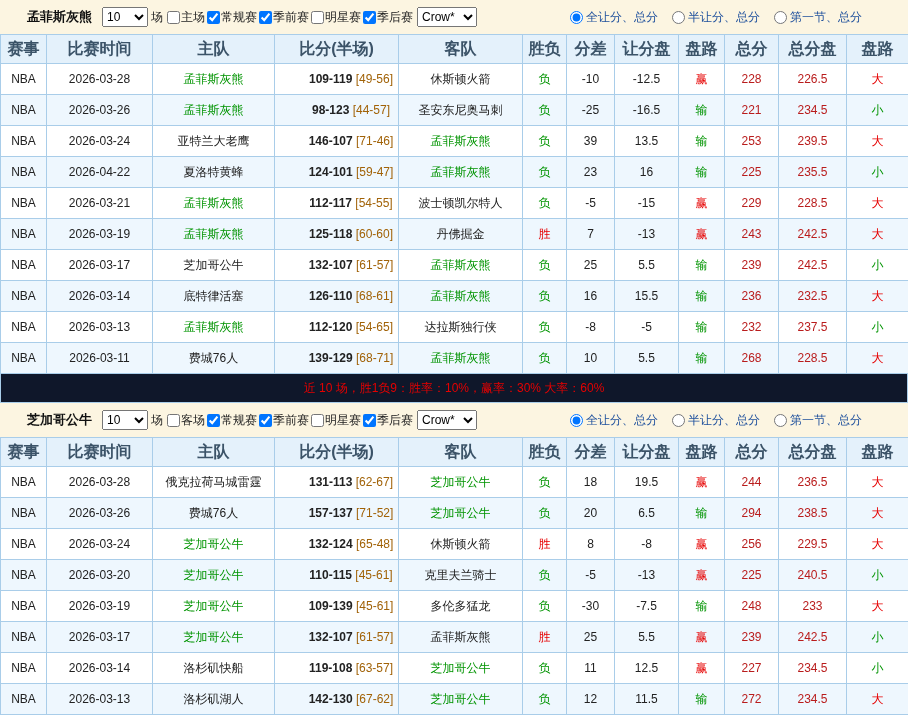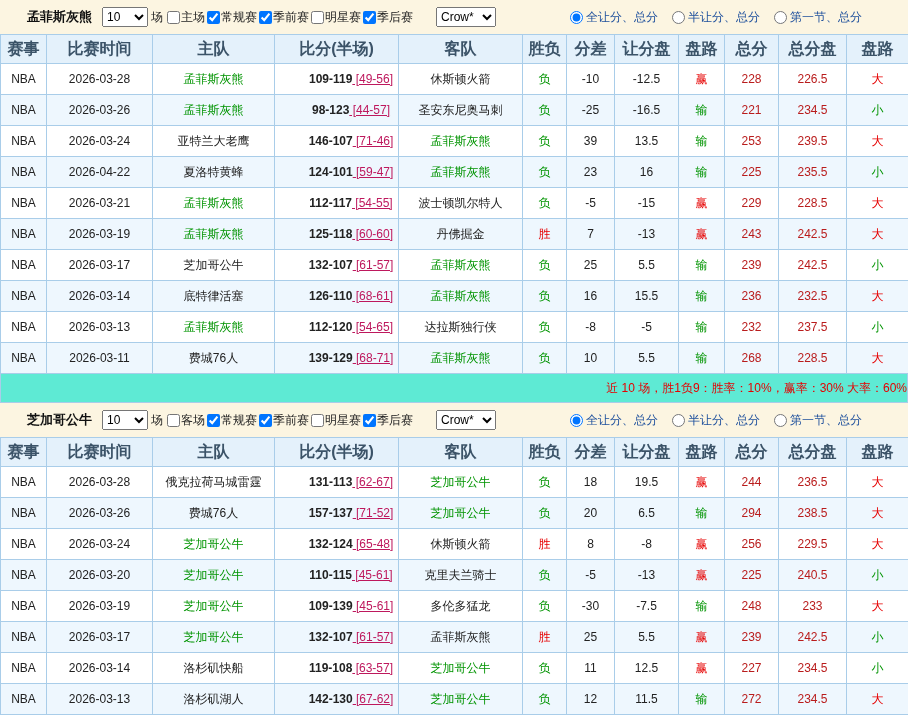--- a/index.html
+++ b/index.html
@@ -8,39 +8,39 @@
   .titlebar{height:22px;background:linear-gradient(180deg,#4aa0ea 0%,#2a7fd0 55%,#1b6cbe 100%);display:flex;align-items:center;justify-content:center;position:relative;}
   .title{color:#fff;font-weight:bold;font-size:13px;letter-spacing:1px;}
   .close{position:absolute;right:7px;top:2px;width:17px;height:17px;padding:0;background:#3b92e4;border:1px solid #d3e9fb;border-radius:3px;color:#fff;font-size:11px;line-height:14px;text-align:center;cursor:pointer;font-weight:bold;}
   .filterbar{height:34px;background:#fcf5e1;display:flex;align-items:center;justify-content:space-between;}
   .filter-left{display:flex;align-items:center;padding-left:27px;}
   .team{font-weight:bold;font-size:13px;margin-right:10px;color:#111;}
   .sel{height:20px;font-size:12px;margin:0 3px 0 0;}
   .sel-games{width:46px;}
   .sel-company{width:60px;margin-left:4px;}
   .flabel{margin-right:2px;}
-  .cb-group{display:flex;margin-right:19px;}
+  .cb-group{display:flex;margin-right:0;}
   .cb-item{display:inline-flex;align-items:center;cursor:pointer;}
   .cb-item input{width:13px;height:13px;margin:0 1px 0 2px;}
   .filter-right{display:flex;align-items:flex-end;padding-right:46px;}
   .rd-item{display:inline-flex;align-items:center;margin-left:14px;color:#1d4f9c;cursor:pointer;}
   .rd-item input{width:13px;height:13px;margin:0 3px 0 0;}
   .grid{width:100%;border-collapse:collapse;table-layout:fixed;}
   .grid th,.grid td{border:1px solid #a9cde9;text-align:center;overflow:hidden;white-space:nowrap;}
   .grid th{height:26px;background:#e4f1fb;color:#3b5368;font-weight:bold;font-size:16px;}
   .grid td{height:28px;}
   .row-odd{background:#ffffff;}
   .row-even{background:#eef7fe;}
   .team-hl{color:#009400;}
   .c-red{color:#e60000;}
   .c-green{color:#009400;}
   .c-blue{color:#b91c1c;}
   .score-main{font-weight:bold;margin-left:29px;}
-  .score-half{color:#be185d;text-decoration:underline;}
-  .summary{height:28px;line-height:28px;text-align:right;color:#e60000;border:1px solid #a9cde9;border-top:none;background:#5eead4;}
+  .score-half{color:#a16207;}
+  .summary{height:28px;line-height:28px;text-align:center;color:#e60000;border:1px solid #a9cde9;border-top:none;background:#0f172a;}
 </style>
 </head>
 <body>
 
 <div class="panel">
 
 
   <div class="section">
     <div class="filterbar">
       <div class="filter-left">

